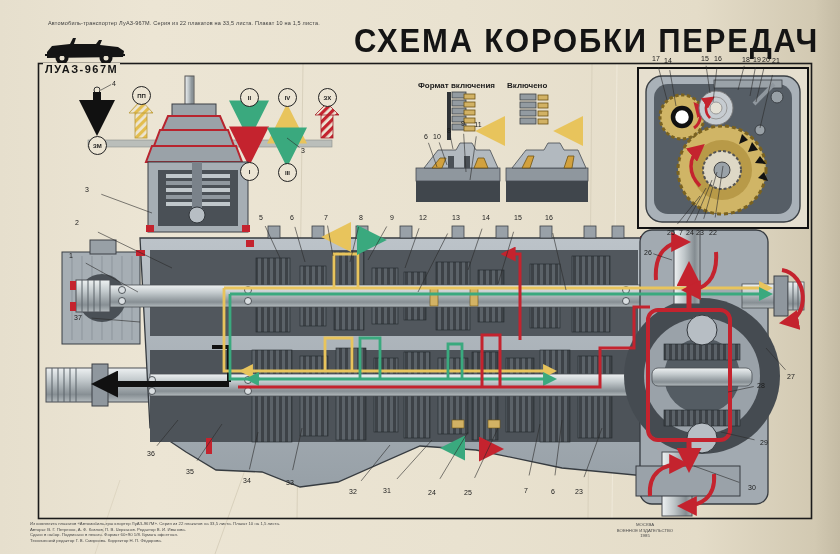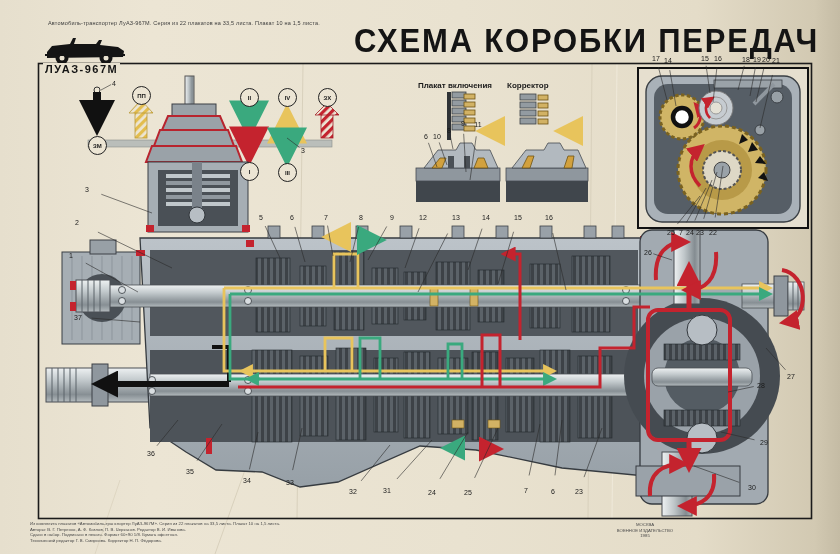--- a/index.html
+++ b/index.html
@@ -27,22 +27,22 @@
   #leads{z-index:8;pointer-events:none;}
   #imprint-left{left:30px;top:521px;font-size:4.3px;line-height:1.3;color:#4a4a4a;width:330px;z-index:5;}
   #imprint-right{left:590px;top:522px;width:110px;text-align:center;font-size:4.3px;line-height:1.3;color:#4a4a4a;z-index:5;}
 </style>
 </head>
 <body>
 
 <div class="abs" id="topnote">Автомобиль-транспортер ЛуАЗ-967М. Серия из 22 плакатов на 33,5 листа. Плакат 10 на 1,5 листа.</div>
 <div class="abs" id="logo-label">ЛУАЗ-967М</div>
 <div class="abs" id="main-title">СХЕМА КОРОБКИ ПЕРЕДАЧ</div>
-<div class="abs diag-title" style="left:418px;top:81px">Плакат включения</div>
-<div class="abs diag-title" style="left:507px;top:81px">Корректор</div>
+<div class="abs diag-title" style="left:418px;top:81px">Формат включения</div>
+<div class="abs diag-title" style="left:507px;top:81px">Включено</div>
 
 <div class="gpos" style="left:88px;top:136px">ЗМ</div>
 <div class="gpos" style="left:132px;top:86px">ПП</div>
 <div class="gpos" style="left:240px;top:88px">II</div>
 <div class="gpos" style="left:240px;top:162px">I</div>
 <div class="gpos" style="left:278px;top:88px">IV</div>
 <div class="gpos" style="left:278px;top:163px">III</div>
 <div class="gpos" style="left:318px;top:88px">ЗХ</div>
 
 <div class="abs" id="imprint-left">

